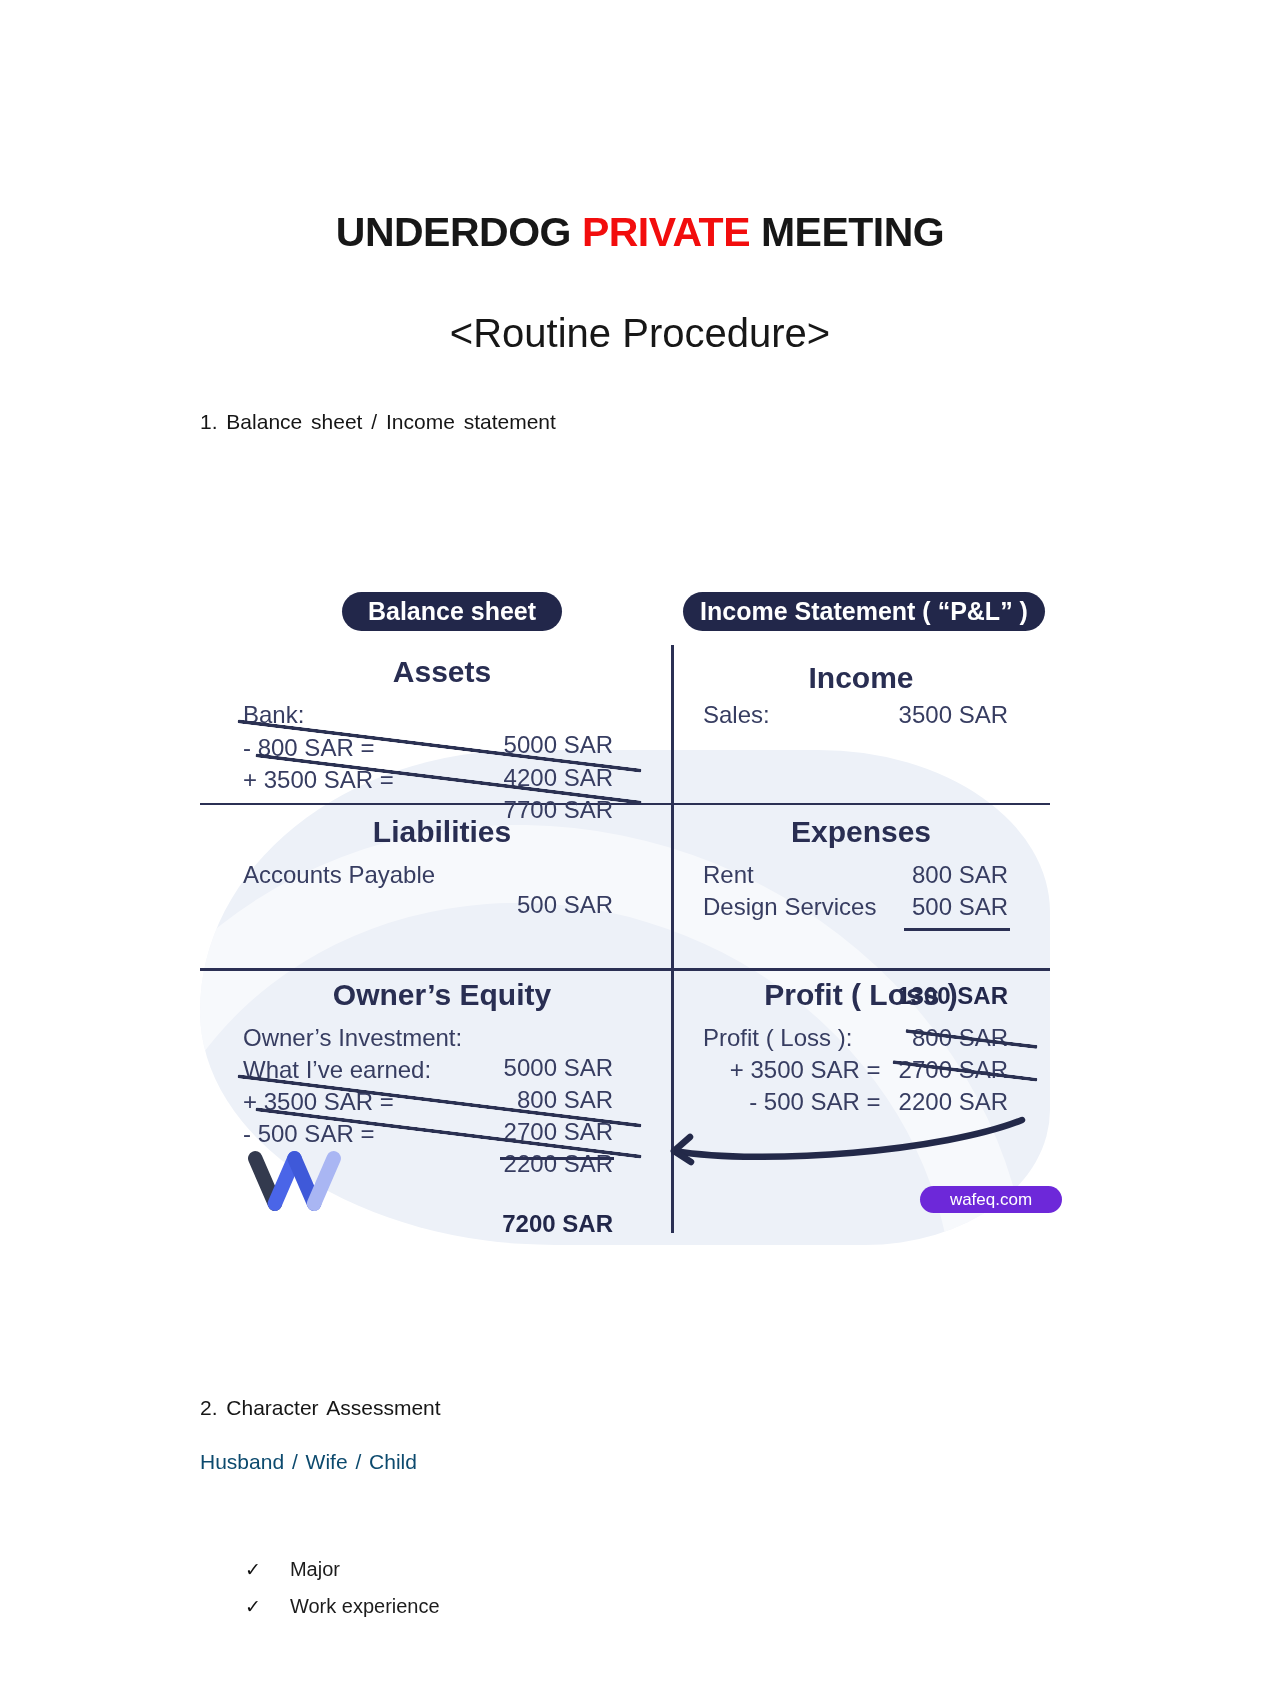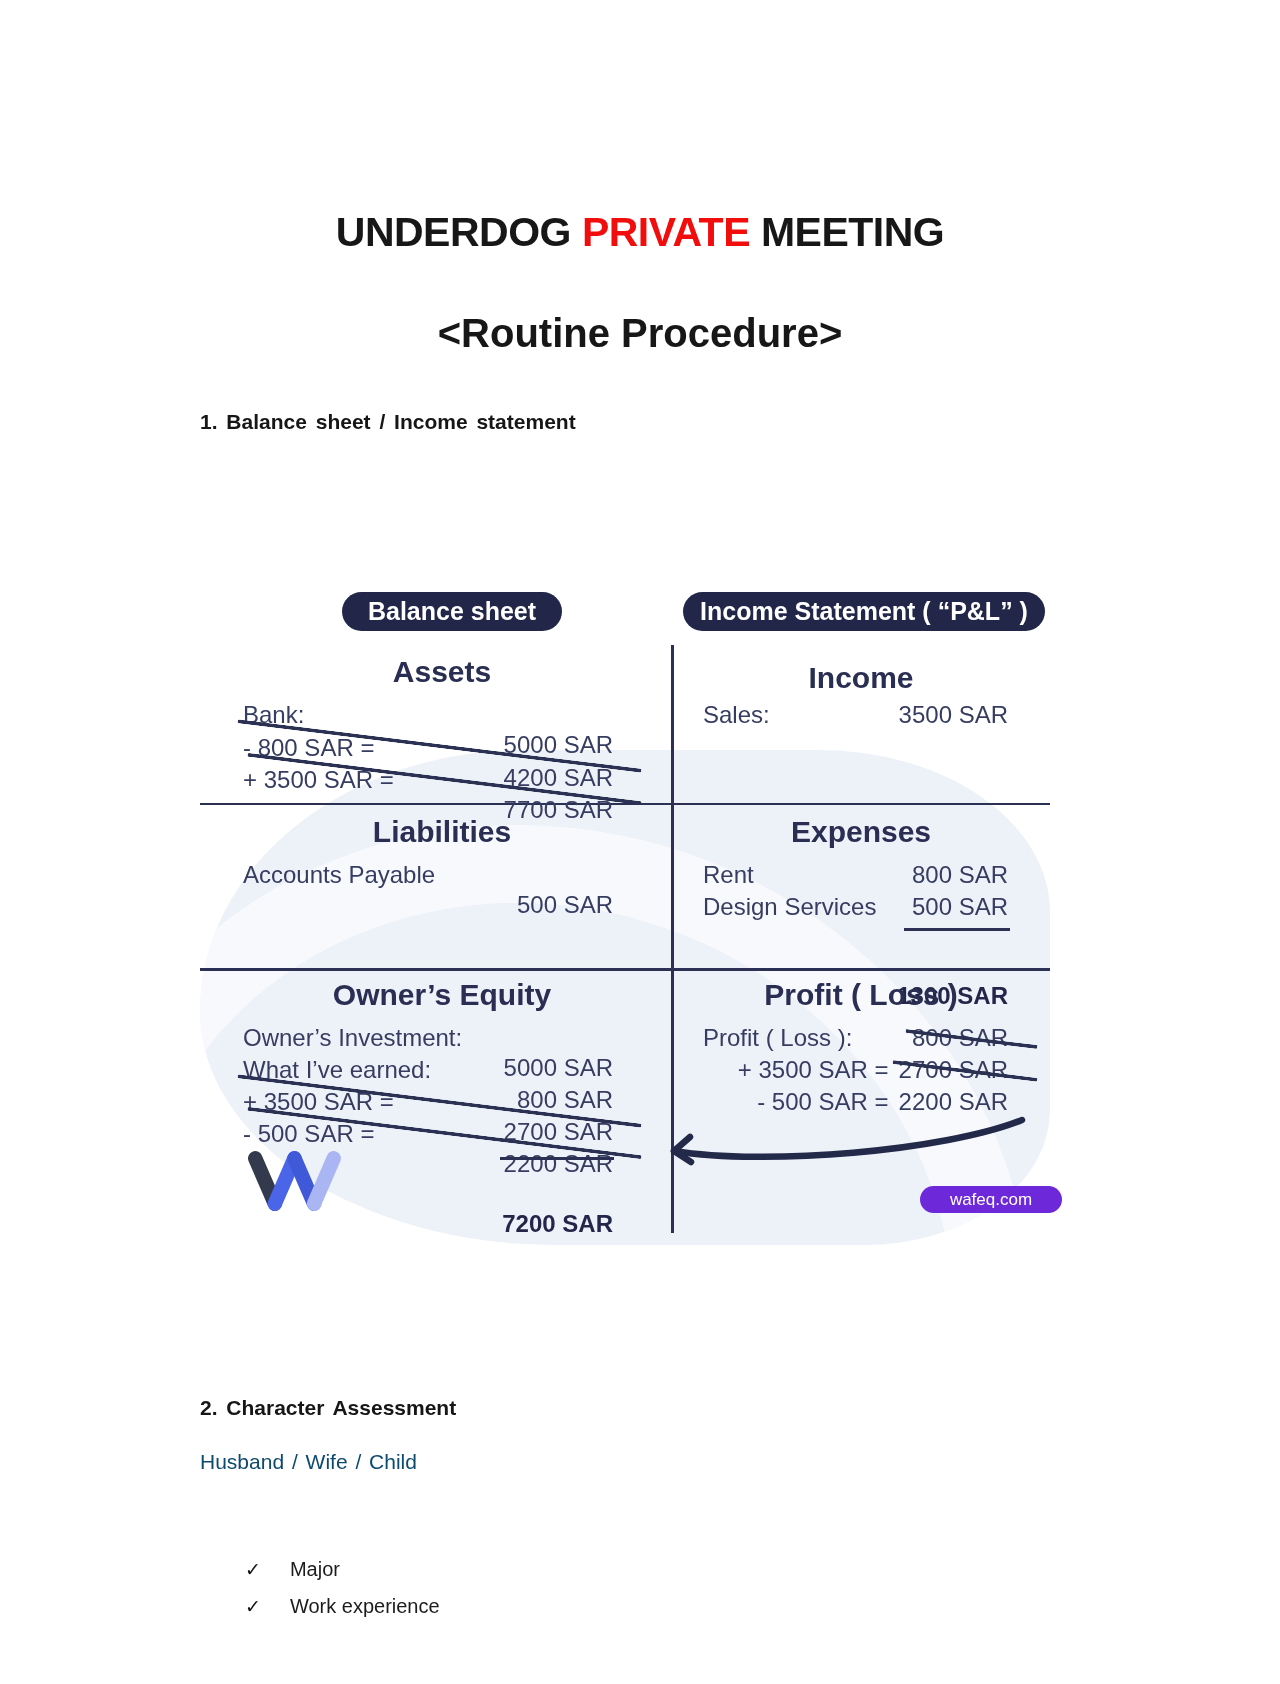--- a/index.html
+++ b/index.html
@@ -4,22 +4,22 @@
 <style>
   html,body{margin:0;padding:0;background:#ffffff;}
   .page{position:relative;width:1280px;height:1684px;background:#ffffff;overflow:hidden;
         font-family:"Liberation Sans",sans-serif;color:#1d1d1d;}
 
   
   .doc-title{position:absolute;top:182px;left:0;width:100%;text-align:center;
              font-size:41px;font-weight:700;letter-spacing:-0.5px;color:#171717;}
   .doc-title .red{color:#f20d0d;}
   .doc-subtitle{position:absolute;top:278px;left:0;width:100%;text-align:center;
-                font-size:40px;font-weight:700;color:#171717;}
-  .sec-heading{position:absolute;left:200px;font-size:21px;font-weight:700;word-spacing:3px;color:#161616;}
+                font-size:40px;font-weight:400;color:#171717;}
+  .sec-heading{position:absolute;left:200px;font-size:21px;font-weight:400;word-spacing:3px;color:#161616;}
   .sec-sub{position:absolute;left:200px;font-size:21px;word-spacing:2px;color:#0c4a6e;}
   .check-item{position:absolute;left:245px;display:flex;align-items:center;font-size:20px;color:#1c1c1c;}
   .check-item .check{font-size:19px;margin-right:29px;color:#111;}
 
   
   .diagram{position:absolute;left:200px;top:545px;width:850px;height:700px;
            color:#343a5e;}
   .blob{position:absolute;left:0;top:205px;width:850px;height:495px;background:#edf1f8;
         border-radius:42% 30% 24% 46% / 58% 36% 30% 52%;overflow:hidden;}
   .swirl{position:absolute;left:-150px;top:80px;width:830px;height:760px;border-radius:50%;
@@ -34,21 +34,21 @@
   .hline.h2{top:423px;height:3px;}
   .colhead{position:absolute;font-size:30px;font-weight:700;color:#292e52;text-align:center;}
   .lhead{left:6px;width:472px;}
   .rhead{left:472px;width:378px;}
   .drow{position:absolute;display:flex;font-size:24px;line-height:30px;color:#373d61;}
   .lcol{left:43px;width:370px;flex-direction:column;}
   .rcol{left:503px;width:305px;}
   .drow .lbl{flex:1;text-align:left;}
   .drow .val{text-align:right;white-space:nowrap;}
   .drow.calc{justify-content:flex-end;}
-  .drow.calc .val{margin-left:10px;}
+  .drow.calc .val{margin-left:18px;}
   .struck{position:relative;}
   .struck::after{content:"";position:absolute;left:-7px;right:-30px;top:46%;
                  border-top:4px solid #2b3152;border-radius:3px;transform:rotate(7deg);}
   .sumline{position:absolute;border-top:3px solid #2b3054;}
   .sumline.sl-left{left:300px;top:612px;width:114px;}
   .sumline.sl-right{left:704px;top:383px;width:106px;}
   .dtotal{position:absolute;font-size:24px;font-weight:700;color:#22274a;text-align:right;margin-top:48px;}
   .dtotal.t-left{left:43px;width:370px;top:617px;}
   .dtotal.t-right{left:503px;width:305px;top:389px;}
   .logo{position:absolute;left:43px;top:604px;}

